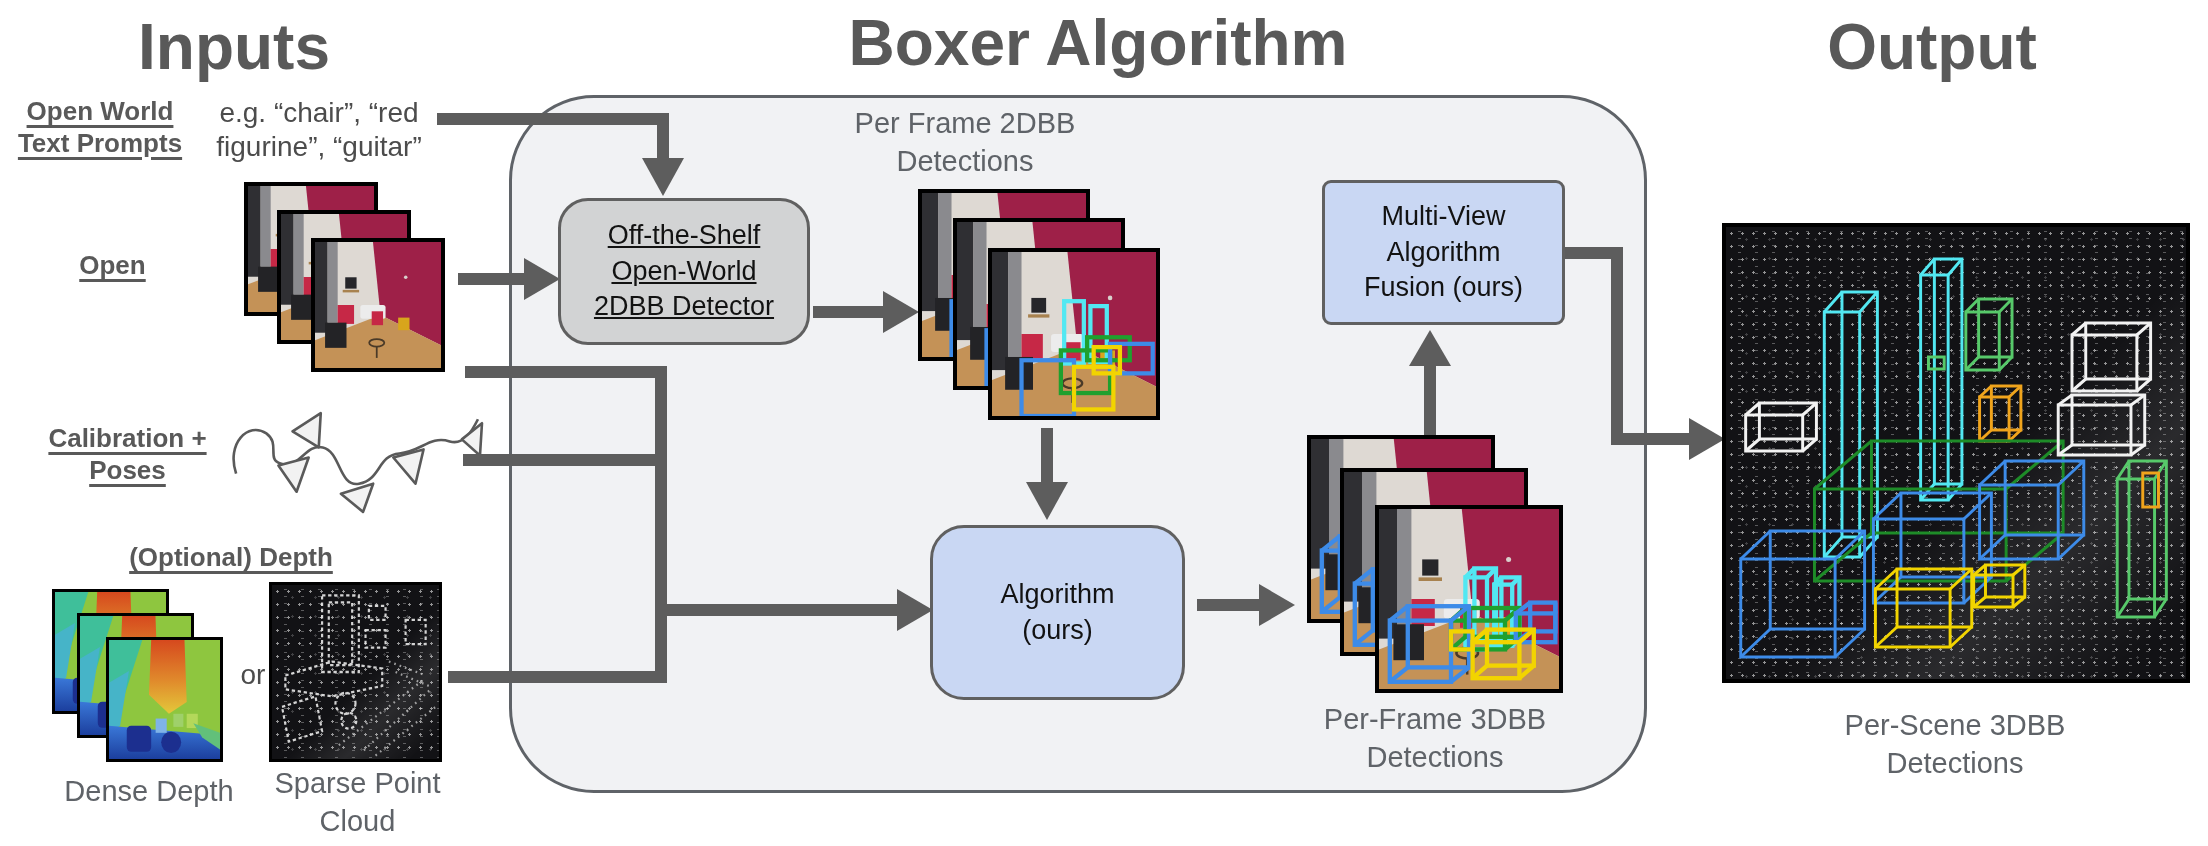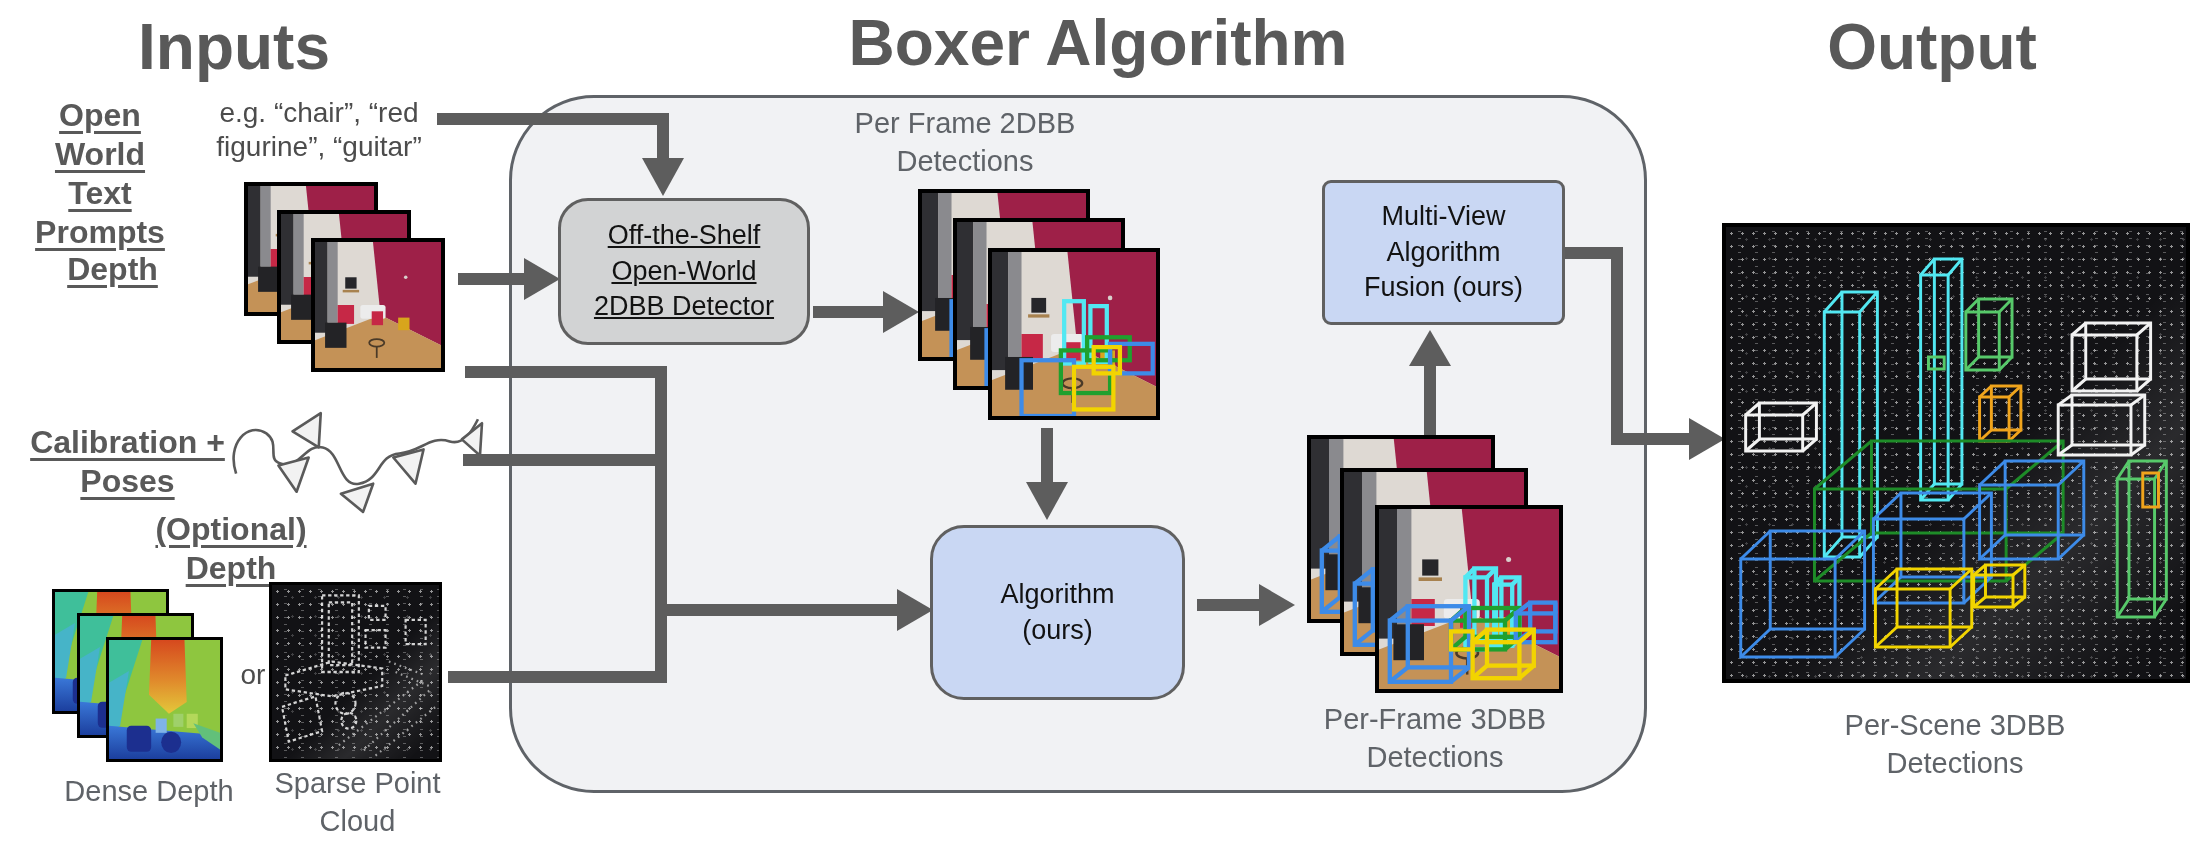--- a/index.html
+++ b/index.html
@@ -1,19 +1,19 @@
 <!DOCTYPE html>
 <html><head>
 <meta charset="utf-8">
 <style>
   html,body{margin:0;padding:0;background:#fff;}
   .canvas{position:relative;width:2208px;height:846px;background:#ffffff;overflow:hidden;
           font-family:"Liberation Sans",sans-serif;}
   .h1{position:absolute;color:#595959;font-size:64px;font-weight:700;text-align:center;line-height:1.05;}
-  .label{position:absolute;color:#595959;font-size:32px;font-weight:700;text-align:center;line-height:1.22;
+  .label{position:absolute;color:#595959;font-size:26px;font-weight:700;text-align:center;line-height:1.22;
          text-decoration:underline;text-decoration-thickness:3px;text-underline-offset:5px;}
   .plain{position:absolute;color:#4c4c4c;font-size:28px;text-align:center;line-height:1.22;}
   .caption{position:absolute;color:#5f6368;font-size:29px;text-align:center;line-height:1.32;}
   .container{position:absolute;left:509px;top:95px;width:1138px;height:698px;background:#f1f2f4;
              border:3px solid #5f6368;border-radius:85px;box-sizing:border-box;}
   .nodebox{position:absolute;box-sizing:border-box;border:3px solid #606060;border-radius:30px;
            display:flex;align-items:center;justify-content:center;text-align:center;
            color:#121212;font-size:27px;line-height:1.33;}
   .graybox{background:#d2d3d4;}
   .bluebox{background:#c9d7f3;}
@@ -153,26 +153,26 @@
   <div class="h1" style="left:1782px;top:14px;width:300px;">Output</div>
 
   <div class="label" style="left:10px;top:96px;width:180px;">
     <span style="display:block">Open World</span>
     <span style="display:block">Text Prompts</span>
   </div>
   <div class="plain" style="left:196px;top:96px;width:246px;">
     <span style="display:block">e.g. “chair”, “red</span>
     <span style="display:block">figurine”, “guitar”</span>
   </div>
-  <div class="label" style="left:40px;top:250px;width:145px;">Depth</div>
+  <div class="label" style="left:40px;top:250px;width:145px;">Open</div>
   <div class="label" style="left:20px;top:423px;width:215px;">
     <span style="display:block">Calibration +</span>
     <span style="display:block">Poses</span>
   </div>
-  <div class="label" style="left:106px;top:510px;width:250px;">(Optional) Depth</div>
+  <div class="label" style="left:106px;top:542px;width:250px;">(Optional) Depth</div>
 
   <div class="photo" style="left:244px;top:182px;width:134px;height:134px;">
     <svg viewBox="0 0 100 100" preserveAspectRatio="none">
         <use href="#room-scene"></use>
       </svg>
     </div>
   <div class="photo" style="left:277px;top:210px;width:134px;height:134px;">
     <svg viewBox="0 0 100 100" preserveAspectRatio="none">
         <use href="#room-scene"></use>
       </svg>

